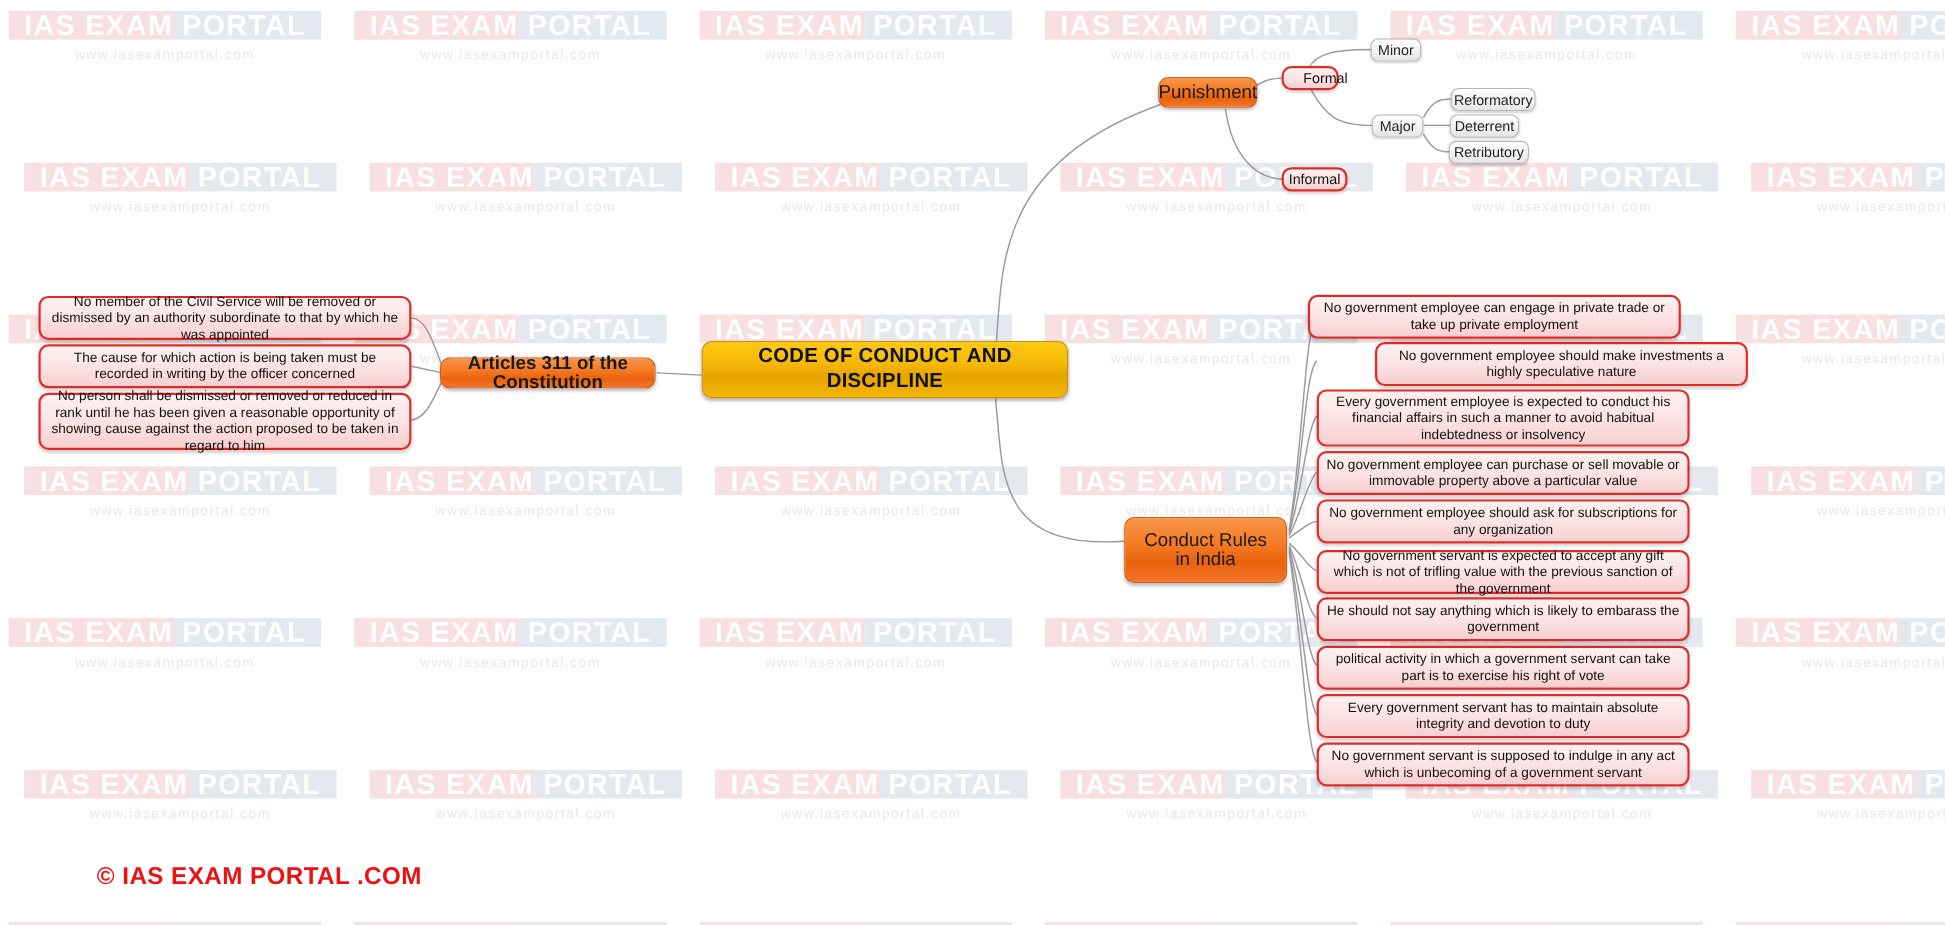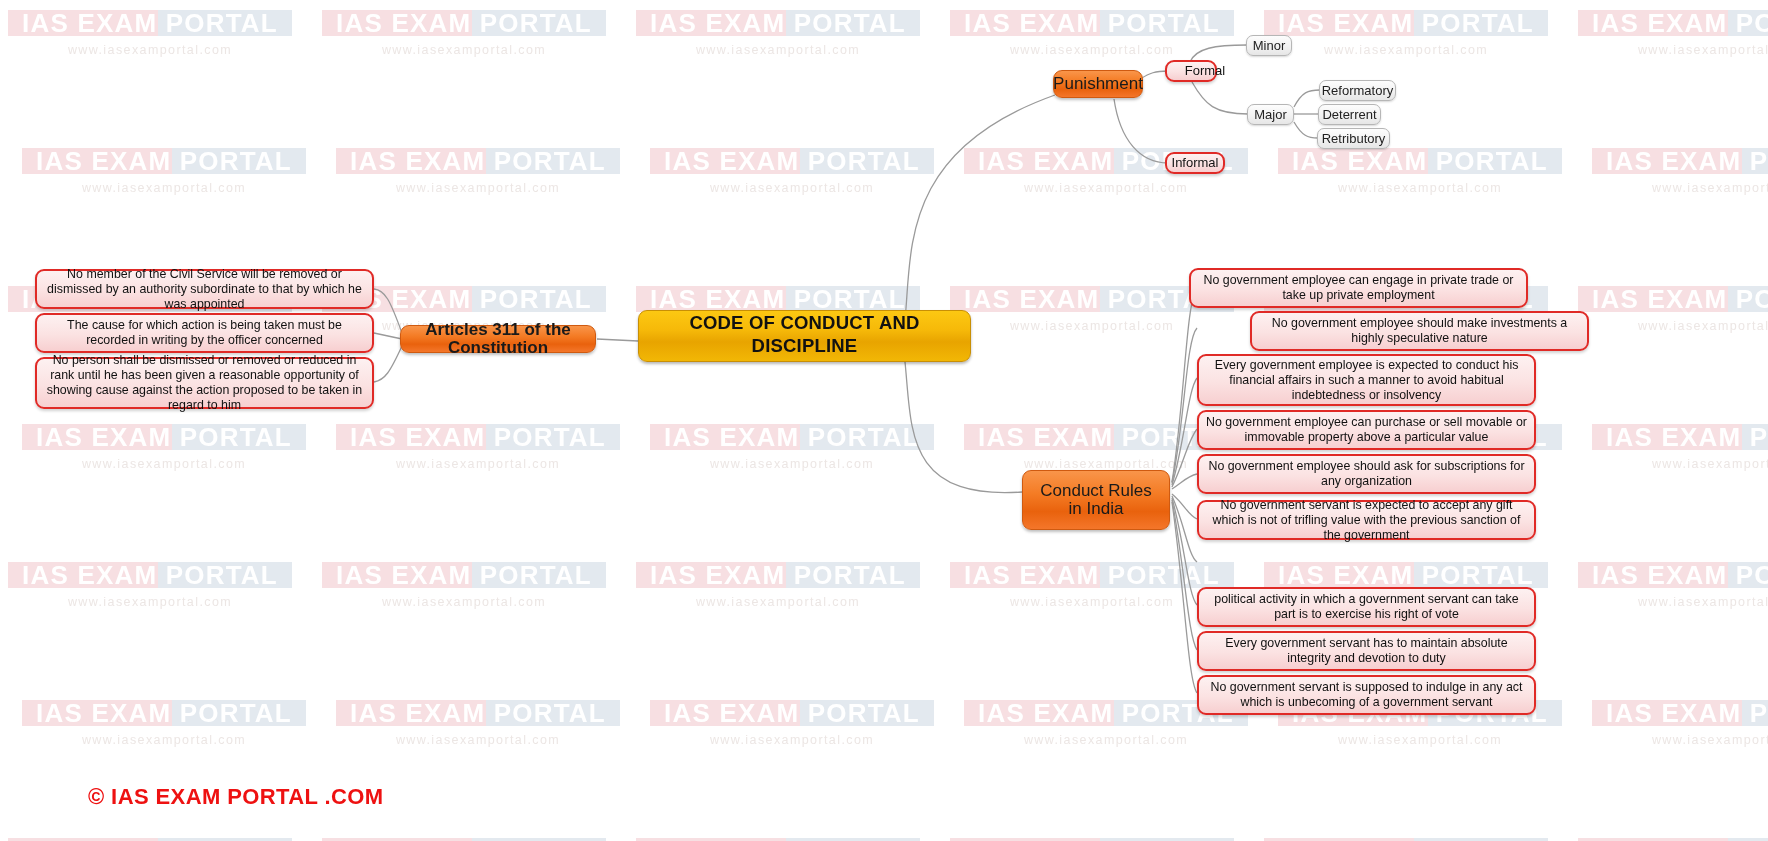--- a/index.html
+++ b/index.html
@@ -435,20 +435,23 @@
   </div>
   <div class="node leaf" style="left:1197px;top:410px;width:339px;height:40px;">
     <span>No government employee can purchase or sell movable or immovable property above a particular value</span>
   </div>
   <div class="node leaf" style="left:1197px;top:454px;width:339px;height:40px;">
     <span>No government employee should ask for subscriptions for any organization</span>
   </div>
   <div class="node leaf" style="left:1197px;top:500px;width:339px;height:40px;">
     <span>No government servant is expected to accept any gift which is not of trifling value with the previous sanction of the government</span>
   </div>
+  <div class="node leaf" style="left:1197px;top:543px;width:339px;height:40px;">
+    <span>He should not say anything which is likely to embarass the government</span>
+  </div>
   <div class="node leaf" style="left:1197px;top:587px;width:339px;height:40px;">
     <span>political activity in which a government servant can take part is to exercise his right of vote</span>
   </div>
   <div class="node leaf" style="left:1197px;top:631px;width:339px;height:40px;">
     <span>Every government servant has to maintain absolute integrity and devotion to duty</span>
   </div>
   <div class="node leaf" style="left:1197px;top:675px;width:339px;height:40px;">
     <span>No government servant is supposed to indulge in any act which is unbecoming of a government servant</span>
   </div>
 

